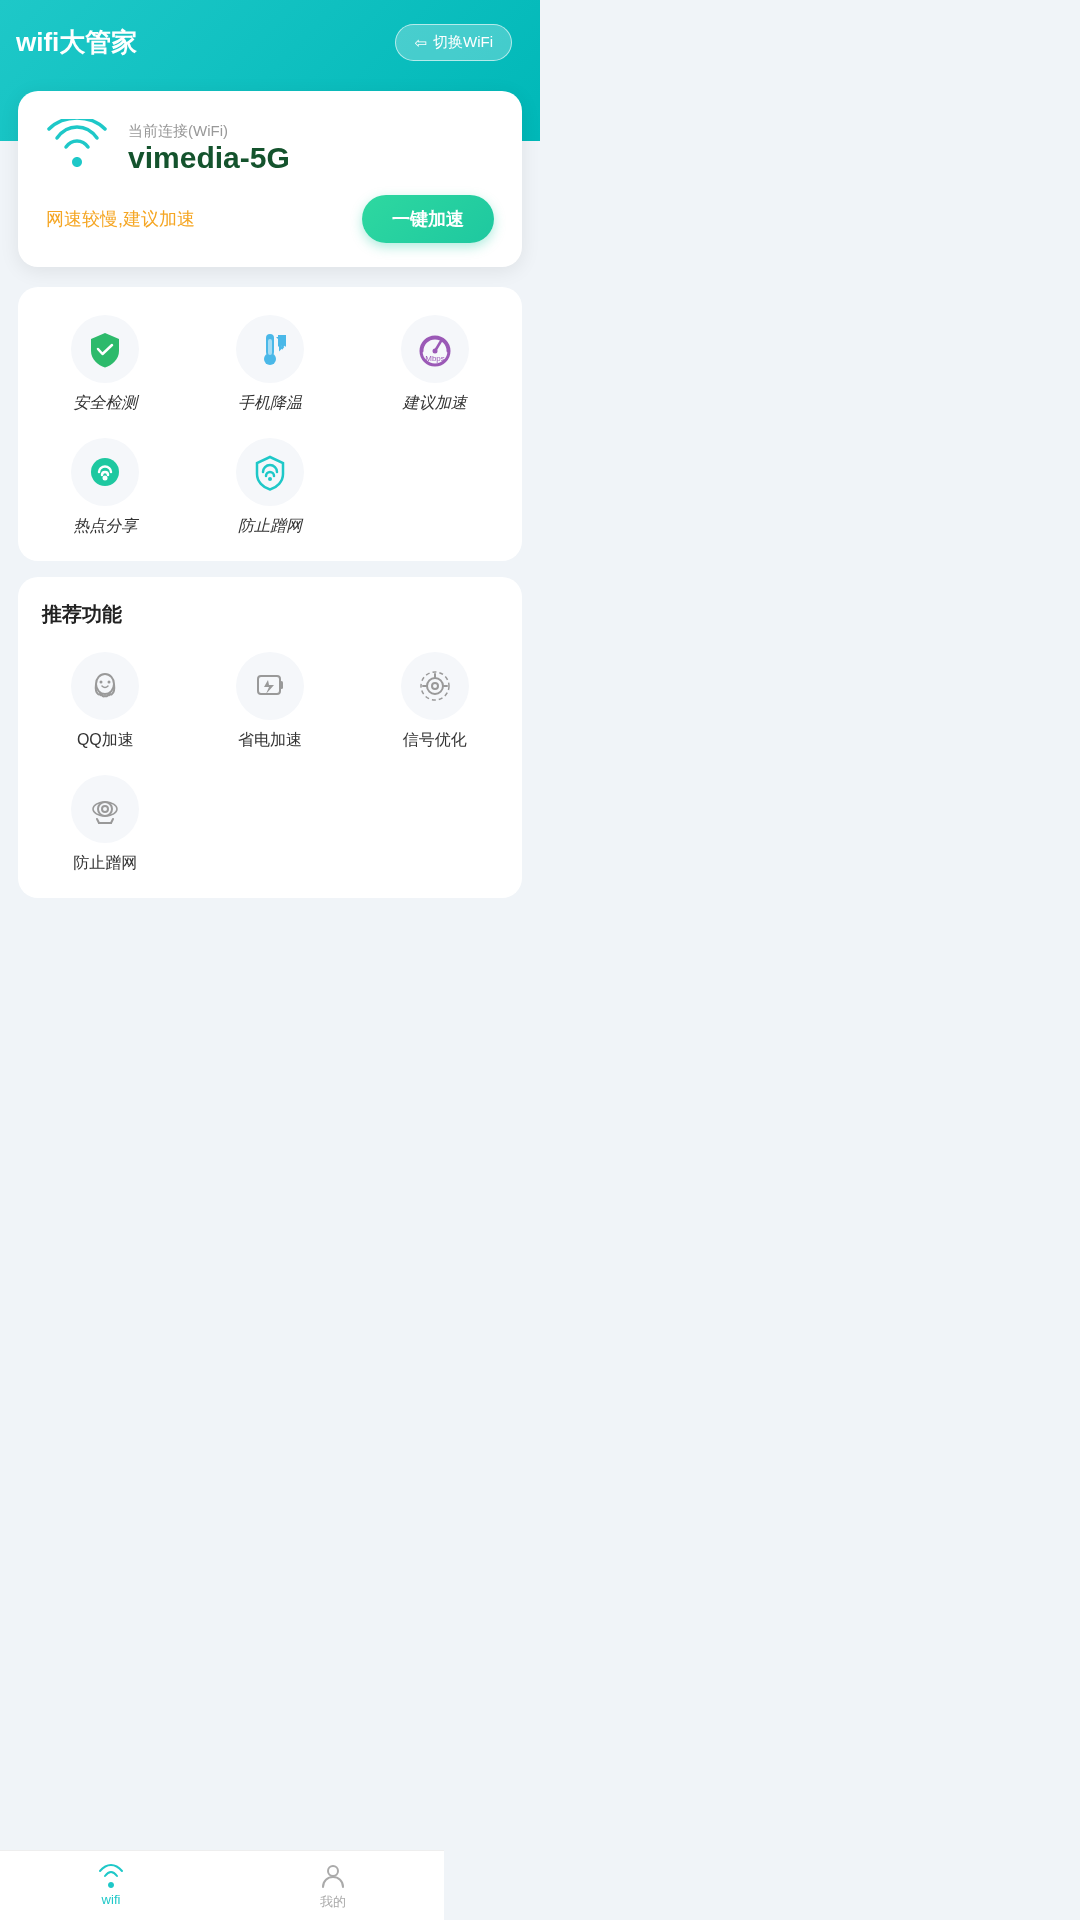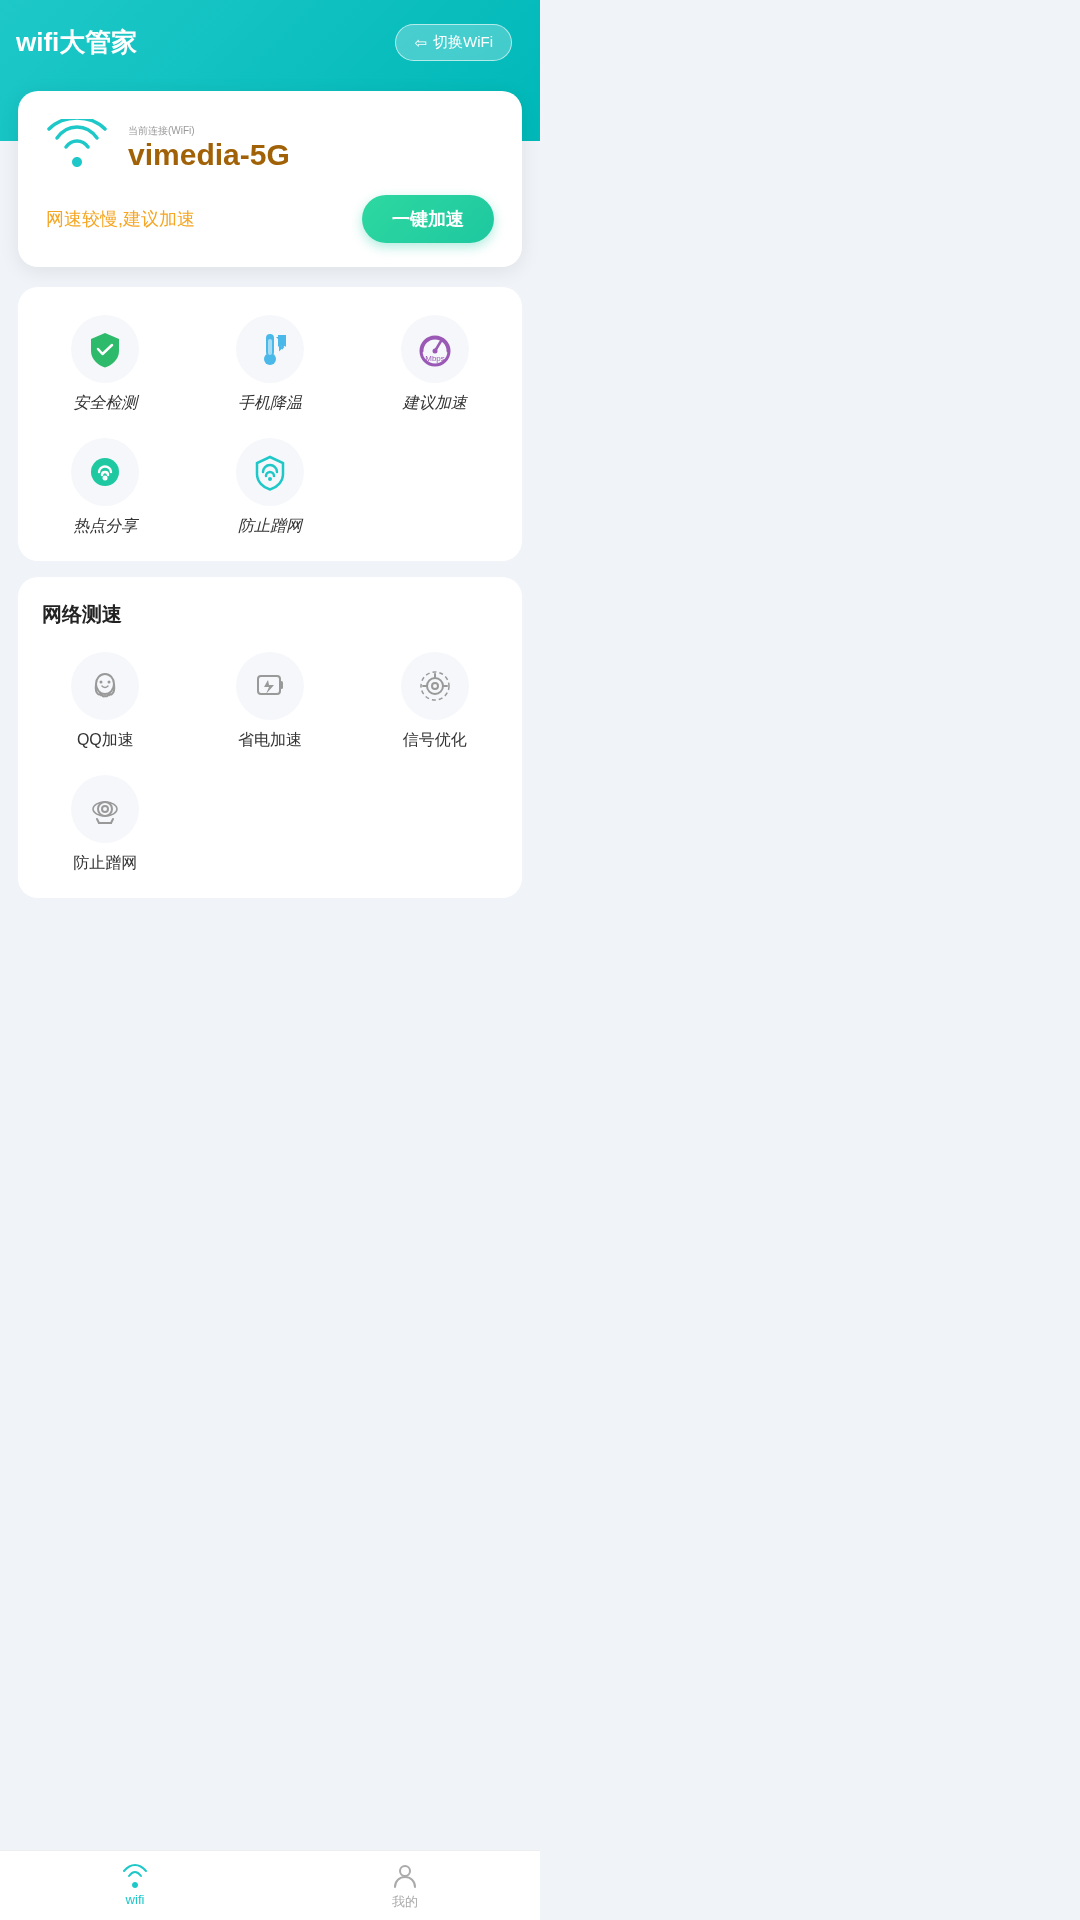--- a/index.html
+++ b/index.html
@@ -69,25 +69,25 @@
       line-height: 1;
     }
 
     .wifi-details {
       display: flex;
       flex-direction: column;
     }
 
     .wifi-label {
       color: #999;
-      font-size: 10px;
+      font-size: 15px;
     }
 
     .wifi-name {
-      color: #a16207;
+      color: #14532d;
       font-size: 30px;
       font-weight: bold;
     }
 
     .wifi-card-bottom {
       display: flex;
       justify-content: space-between;
       align-items: center;
     }
 
@@ -189,21 +189,21 @@
     .rec-label {
       font-size: 16px;
       color: #333;
     }
 
     
     .bottom-nav {
       position: fixed;
       bottom: 0;
       left: 0;
-      width: 540px;
+      width: 444px;
       background: white;
       border-top: 1px solid #eee;
       display: flex;
       height: 70px;
     }
 
     .nav-item {
       flex: 1;
       display: flex;
       flex-direction: column;
@@ -331,21 +331,21 @@
             <circle cx="20" cy="27" r="2" fill="#1ec8c8"></circle>
           </svg>
         </div>
         <span class="feature-label">防止蹭网</span>
       </div>
 
     </div>
   </div>
 
   <div class="recommended-section">
-    <div class="section-title">网络测速</div>
+    <div class="section-title">推荐功能</div>
     <div class="recommended-grid">
 
       <div class="rec-item">
         <div class="rec-icon-wrap">
           <svg width="36" height="36" viewBox="0 0 36 36">
 
             <ellipse cx="18" cy="16" rx="9" ry="10" fill="none" stroke="#999" stroke-width="2"></ellipse>
             <path d="M9 16 Q8 24 11 26 Q12 27 13 26 Q14 28 15 27 Q16 29 18 28 Q20 29 21 27 Q22 28 23 26 Q24 27 25 26 Q28 24 27 16" fill="none" stroke="#999" stroke-width="2"></path>
             <circle cx="14" cy="14" r="1.5" fill="#999"></circle>
             <circle cx="22" cy="14" r="1.5" fill="#999"></circle>

